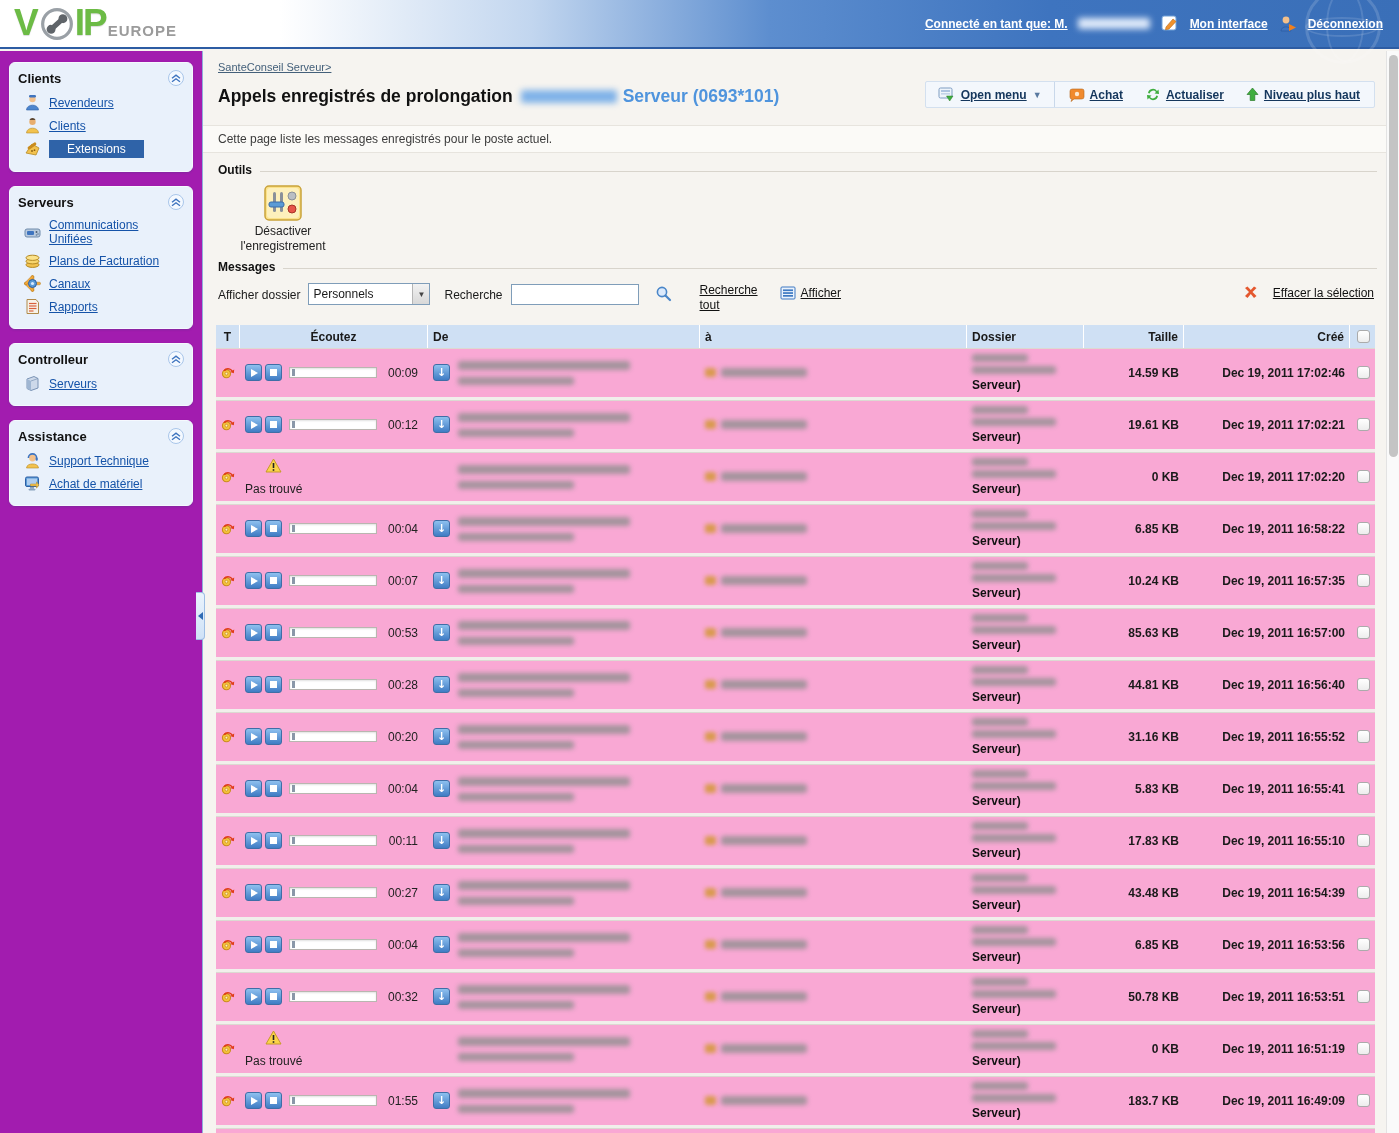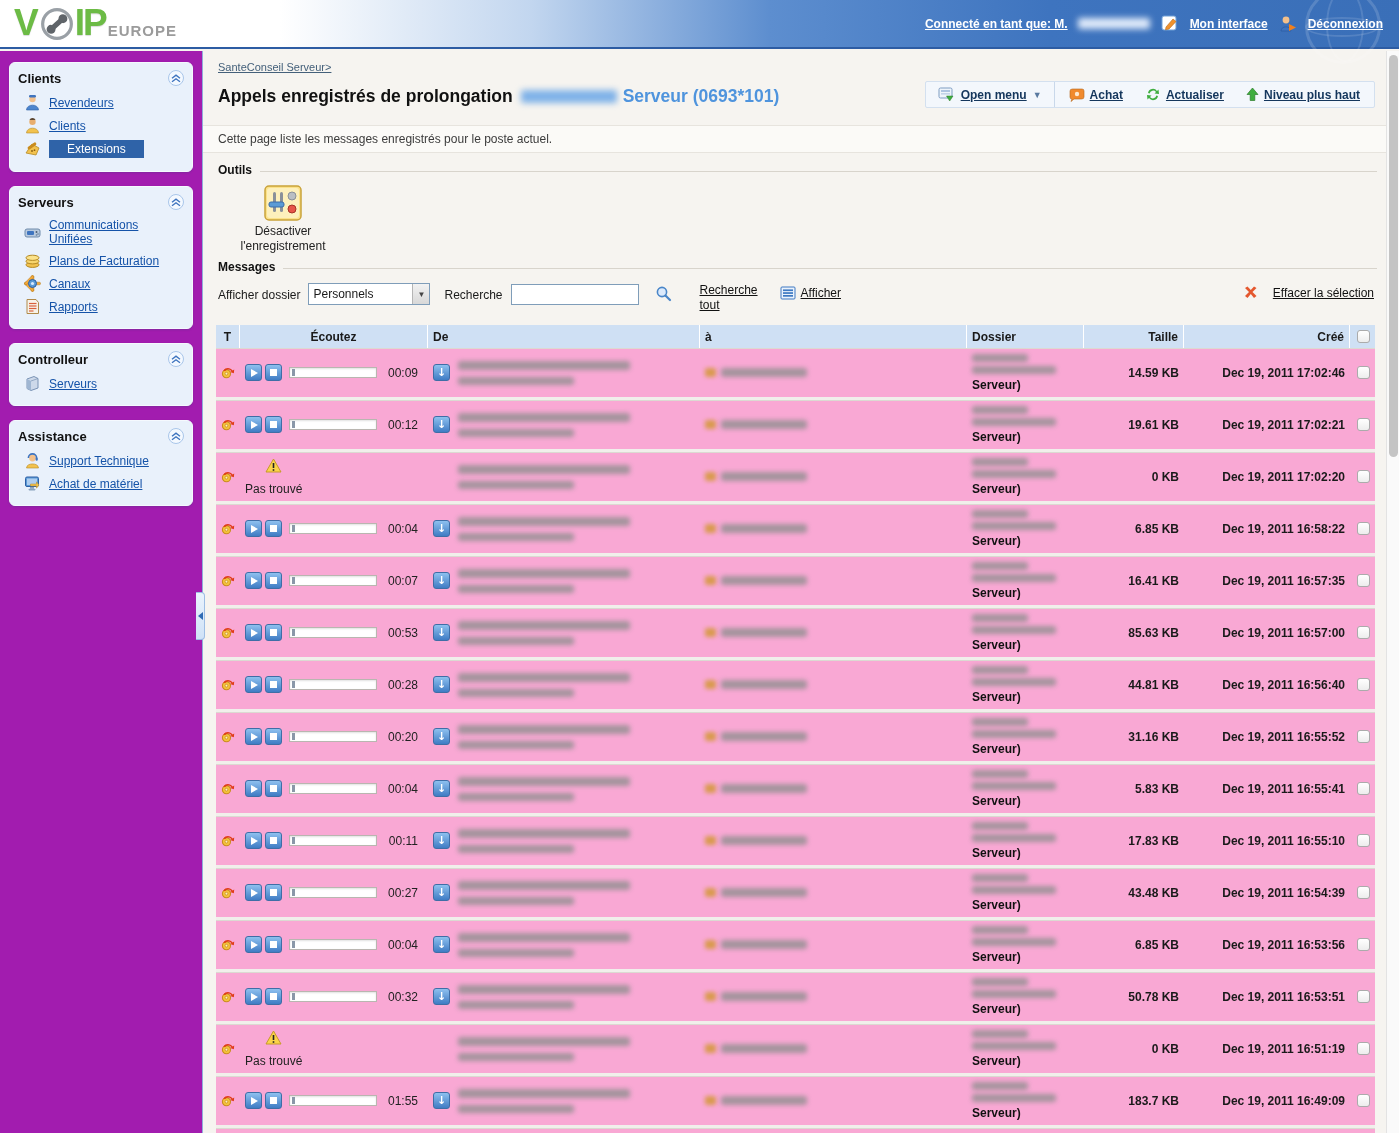--- a/index.html
+++ b/index.html
@@ -652,21 +652,21 @@
           </div>
           <div class="cell-a">
             <span class="a-flag"></span>
             <span class="blurbar b-a"></span>
           </div>
           <div class="cell-do">
             <span class="blurbar b-do1"></span>
             <span class="blurbar b-do2"></span>
             <span class="do-suffix">Serveur)</span>
           </div>
-          <div class="cell-ta">16.41 KB</div>
+          <div class="cell-ta">10.24 KB</div>
           <div class="cell-cr">Dec 19, 2011 16:57:35</div>
           <div class="cell-cb">
             <span class="cbx"></span>
           </div>
         </div>
         <div class="trow">
           <div class="cell-t">
             <svg width="18" height="17" viewBox="0 0 18 17">
               <circle cx="7" cy="10" r="5.2" fill="#f5c33b" stroke="#c98c1e" stroke-width="1.4"></circle>
               <circle cx="7" cy="10" r="1.8" fill="#fdf0bc" stroke="#c98c1e"></circle>

